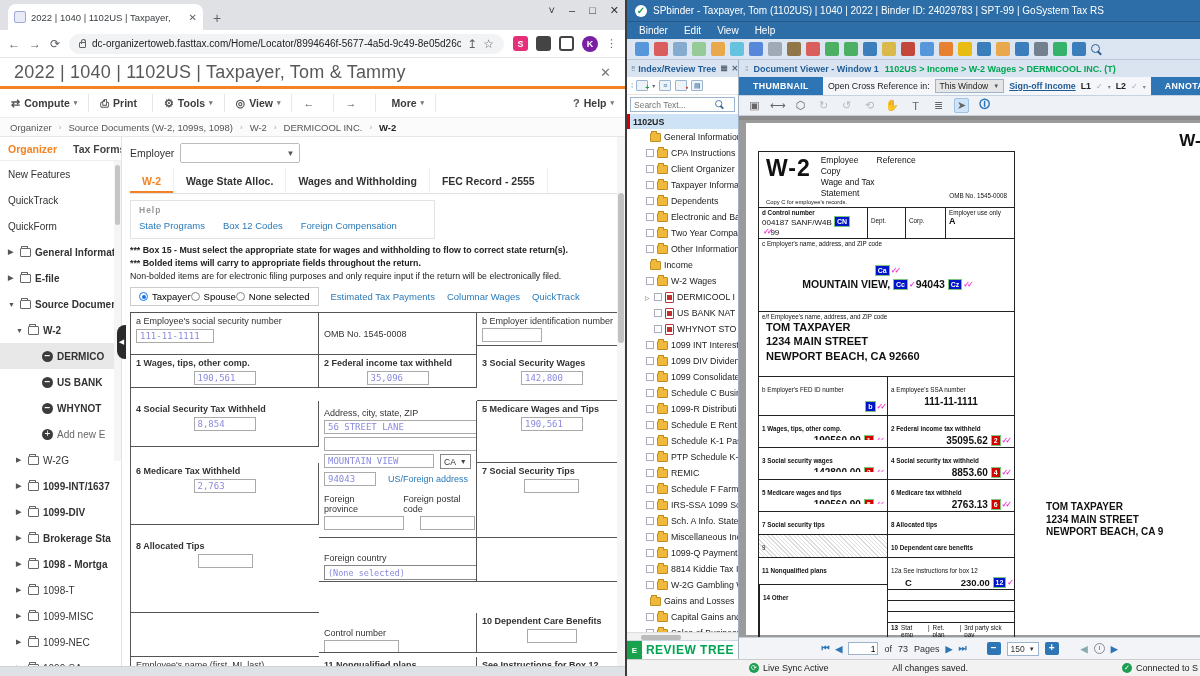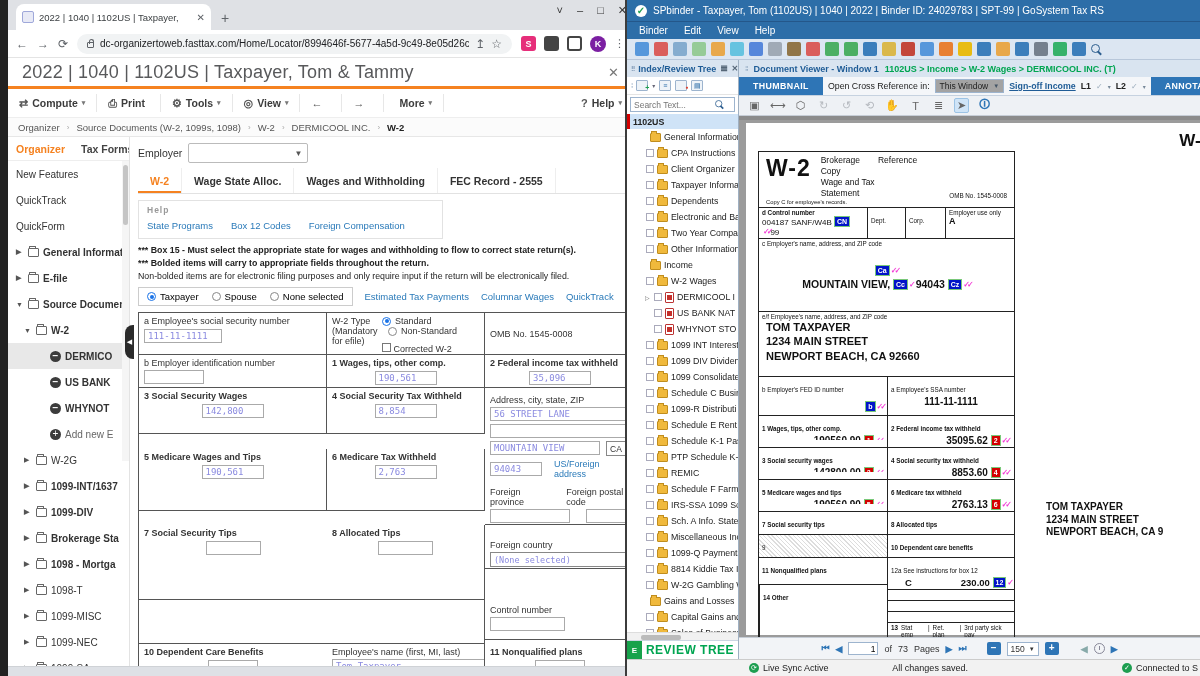--- a/index.html
+++ b/index.html
@@ -1,18 +1,18 @@
 <!DOCTYPE html>
 <html><head>
 <meta charset="utf-8">
 <style>
   *{box-sizing:border-box;margin:0;padding:0}
   html,body{width:1200px;height:676px;overflow:hidden;background:#222;font-family:"Liberation Sans",sans-serif}
   .win{position:absolute;top:0;height:676px;overflow:hidden}
-  #lw{left:8px;width:625px;background:#fff}
+  #lw{left:0;width:625px;background:#fff}
   #rw{left:625px;width:575px;background:#e9eff6;border-left:2px solid #3c3c3c}
   
   .tabstrip{height:30px;background:#dfe1e5;display:flex;align-items:flex-end;position:relative}
   .tab{width:195px;height:26px;background:#fff;border-radius:8px 8px 0 0;margin-left:8px;display:flex;align-items:center;padding:0 6px;gap:5px}
   .tab .fav{width:12px;height:12px;background:#e8eaf6;border:1px solid #9fa8da;border-radius:2px;flex:none}
   .tab .ttl{font-size:9.5px;color:#3c4043;white-space:nowrap;overflow:hidden;flex:1}
   .tab .tx{font-size:10px;color:#5f6368}
   .newtab{font-size:14px;color:#5f6368;margin:0 0 4px 10px}
   .winctl{position:absolute;right:6px;top:4px;display:flex;gap:14px;font-size:11px;color:#333}
   .urlbar{height:28px;background:#fff;display:flex;align-items:center;padding:0 8px;gap:9px;border-bottom:1px solid #e4e4e4}
@@ -65,21 +65,21 @@
   .ftabs{display:flex;align-items:center;height:26px;border-bottom:1px solid #e2e2e2;margin-top:5px;font-size:10.5px;font-weight:bold;color:#333}
   .ftab{padding:0 12px;height:100%;display:flex;align-items:center;border-right:1px solid #eee}
   .ftab.on{color:#f58220;box-shadow:inset 0 -2px 0 #f58220}
   .helpbox{border:1px solid #e2e2e2;width:305px;margin-top:6px;padding:4px 8px 7px;font-size:9.5px}
   .helpbox .ht{color:#999;font-weight:bold;letter-spacing:1px;font-size:8.5px}
   .helpbox .links{display:flex;gap:18px;margin-top:5px}
   .hlink{color:#2a7ab9}
   .notes{font-size:8.8px;color:#222;margin-top:5px;line-height:1.45}
   .notes .b{font-weight:bold}
   .selrow{display:flex;align-items:center;margin-top:5px;font-size:9.5px;gap:12px}
-  .radgrp{display:flex;align-items:center;gap:13px;border:1px solid #ccc;padding:3px 8px}
+  .radgrp{display:flex;align-items:center;border:1px solid #ccc;padding:3px 8px}
   .rad{display:flex;align-items:center;gap:4px}
   .rdot{width:9px;height:9px;border:1.2px solid #888;border-radius:50%;position:relative;flex:none}
   .rdot.on{border-color:#1a73e8}
   .rdot.on:before{content:"";position:absolute;inset:1.5px;background:#1a73e8;border-radius:50%}
   .blk{color:#2a7ab9}
   
   .w2grid{display:grid;grid-template-columns:188px 158px 150px;border:1px solid #555;border-bottom:none;margin-top:6px;width:497px;font-size:9px;color:#333;background:#fff}
   .cell{border-right:1px solid #555;border-bottom:1px solid #555;padding:3px 5px;position:relative;overflow:hidden}
   .cell:nth-child(3n){border-right:none}
   .blab{font-weight:bold}
@@ -128,21 +128,21 @@
   .tree-hscroll:before{content:"";position:absolute;left:14px;top:1.5px;width:40px;height:5px;background:#bbb;border-radius:2px}
   .tree-tabs{height:19px;display:flex;align-items:stretch;border-top:1px solid #cbd6e2;flex:none}
   .gtab{width:15px;background:#17a24b;color:#fff;font-size:8px;font-weight:bold;display:flex;align-items:center;justify-content:center;overflow:hidden}
   .rtab{flex:1;display:flex;align-items:center;justify-content:center;font-size:12px;font-weight:bold;color:#00a551;letter-spacing:.5px}
   .view-pane{flex:1;display:flex;flex-direction:column;overflow:hidden}
   .vp-hd{height:17px;background:#d9e4f0;display:flex;align-items:center;gap:6px;padding:0 6px;font-size:9px;white-space:nowrap;overflow:hidden}
   .vp-hd .wt{color:#1f5c96;font-weight:bold}
   .vp-hd .pth{color:#00a551;font-weight:bold}
   .vp-sub{height:19px;background:#f4f6f9;border-bottom:1px solid #c6d2e0;display:flex;align-items:center;gap:5px;font-size:8.8px;color:#222;white-space:nowrap}
   .bluebtn{background:#2e75b6;color:#fff;font-weight:bold;font-size:8.8px;height:100%;display:flex;align-items:center;padding:0 14px;letter-spacing:.4px}
-  .xsel{border:1px solid #9db4ce;background:#a3a3a3;height:14px;display:inline-flex;align-items:center;gap:5px;padding:0 4px;font-size:8.5px}
+  .xsel{border:1px solid #9db4ce;background:#e5e5e5;height:14px;display:inline-flex;align-items:center;gap:5px;padding:0 4px;font-size:8.5px}
   .ulink{color:#1f5c96;text-decoration:underline;font-weight:bold}
   .lvl{font-weight:bold;color:#222}
   .gchk{color:#9ab;font-size:8px}
   .vtools{height:20px;background:#eef1f5;border-bottom:1px solid #c6cdd6;display:flex;align-items:center;gap:8px;padding:0 8px;color:#666;font-size:11px}
   .vtool{width:15px;text-align:center}
   .vtool.dis{color:#b5b9bf}
   .vtool.on{background:#cfe4f7;border:1px solid #9cc3e5;border-radius:2px}
   .vtool.inf{color:#2e75b6;font-weight:bold}
   .canvas{flex:1;background:#9b9b9b;position:relative;overflow:hidden;border-top:4px solid #8b8b8b}
   .doc-page{position:absolute;left:7px;top:3px;width:470px;height:512px;background:#fff;font-family:"Liberation Sans",sans-serif}
@@ -471,34 +471,20 @@
         <span class="blk">Columnar Wages</span>
         <span class="blk">QuickTrack</span>
       </div>
 
       <div class="w2grid">
 
         <div class="cell" style="height:42px">
           <span>a Employee's social security number</span>
           <input class="inp" style="width: 78px; margin-top: 3px;" value="111-11-1111">
         </div>
-        <div class="cell" style="height:42px;display:flex;gap:6px">
-          <span style="width:44px">W-2 Type (Mandatory for efile)</span>
-          <span>
-            <span class="rad">
-                <span class="rdot on"></span>
-                <span>Standard</span>
-              </span>
-            <span class="rad" style="display:inline-flex;margin-left:6px">
-                <span class="rdot"></span>
-                <span>Non-Standard</span>
-              </span>
-            <div style="margin-top:5px"><span class="chkbx"></span> <span>Corrected W-2</span></div>
-          </span>
-        </div>
         <div class="cell" style="height:42px;display:flex;align-items:center">
           <span>OMB No. 1545-0008</span>
         </div>
 
         <div class="cell" style="height:33px">
           <span>b Employer identification number</span>
           <input class="inp" style="width: 60px; margin-top: 2px;">
         </div>
         <div class="cell" style="height:33px">
           <span class="blab">1 Wages, tips, other comp.</span>
@@ -579,21 +565,21 @@
           <div style="margin-top:12px">Foreign country</div>
           <span class="selbox" style="width:170px;justify-content:space-between;margin-top:2px;font-family:'DejaVu Sans Mono',monospace;color:#8a8ae0">
               <span>(None selected)</span>
               <span class="c" style="color:#444">▼</span>
             </span>
         </div>
         <div class="cell" style="height:44px"></div>
         <div class="cell" style="height:44px"></div>
 
         <div class="cell" style="height:40px">
-          <div style="margin-top:2px">Control number</div>
+          <div style="margin-top:12px">Control number</div>
           <input class="inp" style="width: 75px; margin-top: 2px;">
         </div>
         <div class="cell" style="height:40px">
           <span class="blab">10 Dependent Care Benefits</span>
           <div class="cinp">
               <input class="inp" style="width: 50px;">
             </div>
         </div>
 
         <div class="cell" style="height:42px">
@@ -1003,21 +989,21 @@
             <div>NEWPORT BEACH, CA 9</div>
           </div>
 
           <div class="docform">
 
             <div class="drow">
               <div class="dcell" style="flex:1">
                 <div class="hdr-flex">
                   <span class="w2big">W-2</span>
                   <span class="hdr-mid">
-                    <div><span>Brokerage</span><span class="sp"></span><span>Reference</span><span class="sp"></span><span>Copy</span></div>
+                    <div><span>Employee</span><span class="sp"></span><span>Reference</span><span class="sp"></span><span>Copy</span></div>
                     <div><span>Wage</span> <span>and</span> <span>Tax</span></div>
                     <div>Statement</div>
                   </span>
                   <span class="omb" style="align-self:flex-end">OMB  No.  1545-0008</span>
                 </div>
                 <div class="copyc">Copy C for employee's records.</div>
               </div>
             </div>
 
             <div class="drow">

